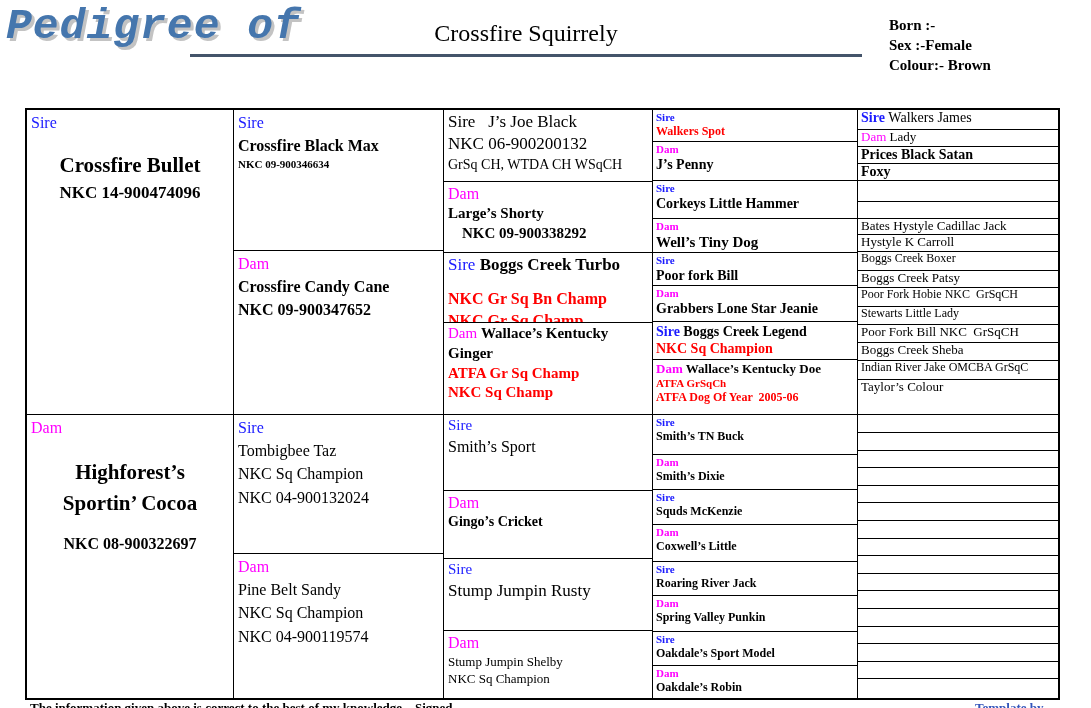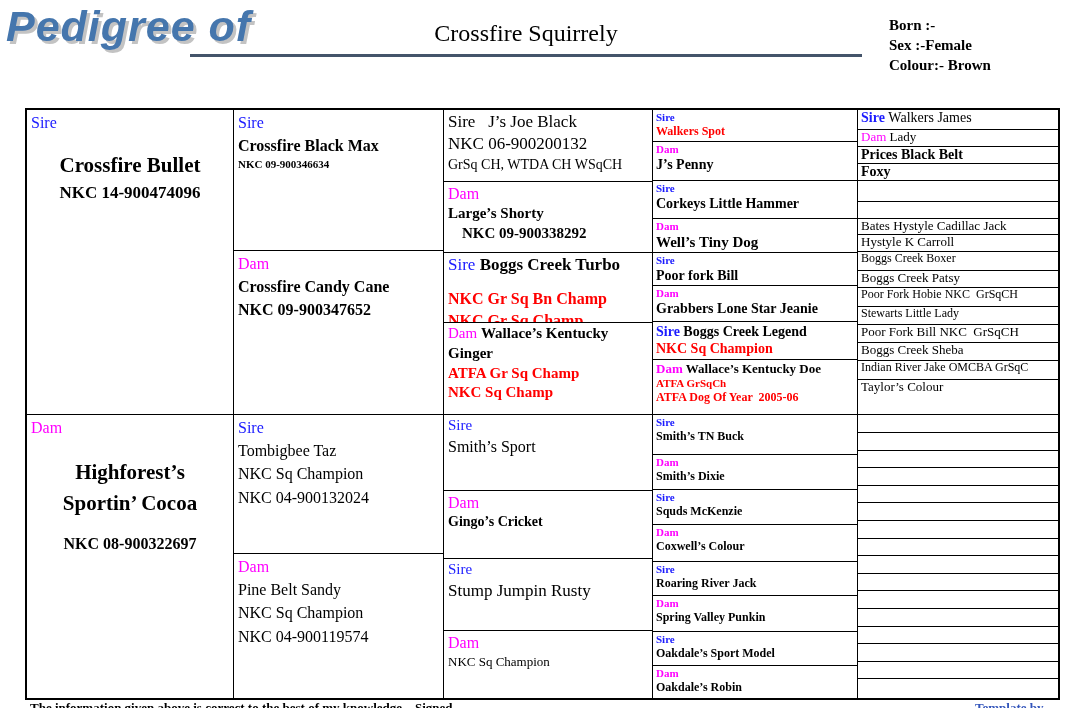--- a/index.html
+++ b/index.html
@@ -2,21 +2,21 @@
 <html><head>
 <meta charset="utf-8">
 <style>
   * { margin:0; padding:0; box-sizing:border-box; }
   body { background:#888; }
   .page { position:relative; width:1091px; height:708px; background:#ffffff;
           font-family:"Liberation Serif", serif; overflow:hidden; margin:0 auto; }
 
   
   .wordart { position:absolute; left:6px; top:2px; font-size:43px; font-style:italic; font-weight:bold;
-             color:#4576AD; font-family:Liberation Sans, sans-serif;
+             color:#4576AD; font-family:Liberation Mono, monospace;
              text-shadow:3px 3px 0 #c3c3c3; letter-spacing:1px; white-space:nowrap;text-align:right; }
   .title-rule { position:absolute; left:190px; top:20px; width:672px; height:37px;
                 border-bottom:3px solid #44546A; text-align:center; }
   .doc-title { font-size:24px; color:#000; }
   .dog-info { position:absolute; left:889px; top:16px; font-size:15px; font-weight:bold;
               color:#000; line-height:1.32; }
 
   
   .ptable { position:absolute; left:25px; top:108px; display:flex; border:2px solid #000; background:#fff; }
   .pcol { display:flex; flex-direction:column; border-right:1px solid #000; }
@@ -126,20 +126,21 @@
         <div class="pcell" style="height: 68px;">
           <div class="pline" style="font-size: 16px;"><span class="s-d">Dam</span></div>
           <div class="pline" style="font-size: 14px;"><span class="s-bb">Gingo’s Cricket</span></div>
         </div>
         <div class="pcell" style="height: 72px;">
           <div class="pline" style="font-size: 15px;"><span class="s-s">Sire</span></div>
           <div class="pline" style="font-size: 17px;"><span class="s-b">Stump Jumpin Rusty</span></div>
         </div>
         <div class="pcell" style="height: 66px;">
           <div class="pline" style="font-size: 16px;"><span class="s-d">Dam</span></div>
+          <div class="pline" style="font-size: 13px;"><span class="s-b">Stump Jumpin Shelby</span></div>
           <div class="pline" style="font-size: 13px;"><span class="s-r">NKC Sq Champion</span></div>
         </div>
       </div>
       <div class="pcol c3" style="width: 205px;">
         <div class="pcell" style="height: 32px;">
           <div class="pline" style="font-size: 11px;"><span class="s-sb">Sire</span></div>
           <div class="pline" style="font-size: 12px;"><span class="s-rb">Walkers Spot</span></div>
         </div>
         <div class="pcell" style="height: 39px;">
           <div class="pline" style="font-size: 11px;"><span class="s-db">Dam</span></div>
@@ -177,21 +178,21 @@
         <div class="pcell" style="height: 35px;">
           <div class="pline" style="font-size: 11px;"><span class="s-db">Dam</span></div>
           <div class="pline" style="font-size: 12px;"><span class="s-bb">Smith’s Dixie</span></div>
         </div>
         <div class="pcell" style="height: 35px;">
           <div class="pline" style="font-size: 11px;"><span class="s-sb">Sire</span></div>
           <div class="pline" style="font-size: 12px;"><span class="s-bb">Squds McKenzie</span></div>
         </div>
         <div class="pcell" style="height: 37px;">
           <div class="pline" style="font-size: 11px;"><span class="s-db">Dam</span></div>
-          <div class="pline" style="font-size: 12px;"><span class="s-bb">Coxwell’s Colour</span></div>
+          <div class="pline" style="font-size: 12px;"><span class="s-bb">Coxwell’s Little</span></div>
         </div>
         <div class="pcell" style="height: 34px;">
           <div class="pline" style="font-size: 11px;"><span class="s-sb">Sire</span></div>
           <div class="pline" style="font-size: 12px;"><span class="s-bb">Roaring River Jack</span></div>
         </div>
         <div class="pcell" style="height: 36px;">
           <div class="pline" style="font-size: 11px;"><span class="s-db">Dam</span></div>
           <div class="pline" style="font-size: 12px;"><span class="s-bb">Spring Valley Punkin</span></div>
         </div>
         <div class="pcell" style="height: 34px;">
@@ -204,21 +205,21 @@
         </div>
       </div>
       <div class="pcol c4" style="width: 200px;">
         <div class="pcell" style="height: 20px;">
           <div class="pline" style="font-size: 14px;"><span class="s-sb">Sire </span><span class="s-b">Walkers James</span></div>
         </div>
         <div class="pcell" style="height: 17px;">
           <div class="pline" style="font-size: 13px;"><span class="s-d">Dam </span><span class="s-b">Lady</span></div>
         </div>
         <div class="pcell" style="height: 17px;">
-          <div class="pline" style="font-size: 14px;"><span class="s-bb">Prices Black Belt</span></div>
+          <div class="pline" style="font-size: 14px;"><span class="s-bb">Prices Black Satan</span></div>
         </div>
         <div class="pcell" style="height: 17px;">
           <div class="pline" style="font-size: 14px;"><span class="s-bb">Foxy</span></div>
         </div>
         <div class="pcell" style="height: 21px;"></div>
         <div class="pcell" style="height: 17px;"></div>
         <div class="pcell" style="height: 16px;">
           <div class="pline" style="font-size: 13px;"><span class="s-b">Bates Hystyle Cadillac Jack</span></div>
         </div>
         <div class="pcell" style="height: 17px;">

